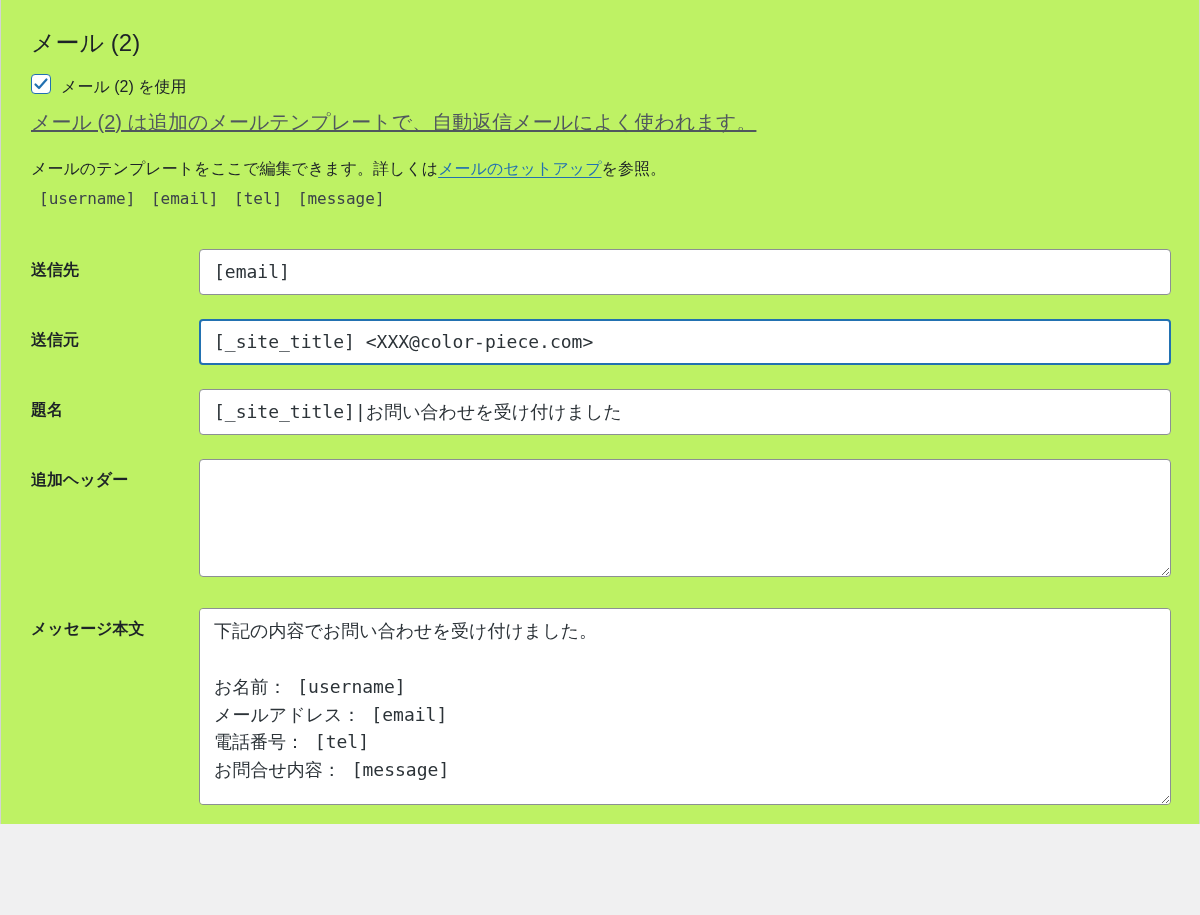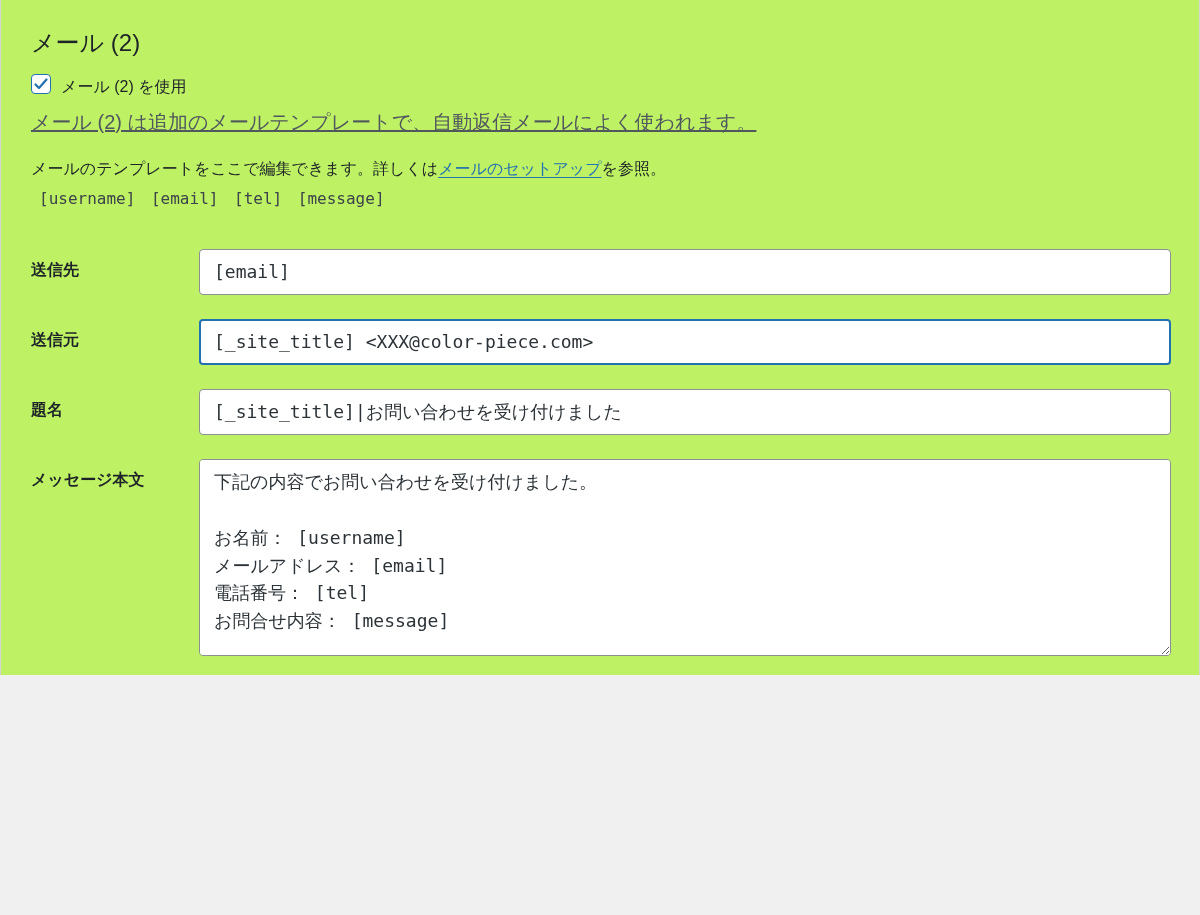--- a/index.html
+++ b/index.html
@@ -146,20 +146,24 @@
     </tr>
     <tr>
       <th><label>送信元</label></th>
       <td><input type="text" class="focused" value="[_site_title] &lt;XXX@color-piece.com&gt;" style=""></td>
     </tr>
     <tr>
       <th><label>題名</label></th>
       <td><input type="text" value="[_site_title]|お問い合わせを受け付けました" style=""></td>
     </tr>
     <tr>
+      <th><label>追加ヘッダー</label></th>
+      <td><textarea class="ta-headers" style=""></textarea></td>
+    </tr>
+    <tr>
       <th><label>メッセージ本文</label></th>
       <td><textarea class="ta-body" style="">下記の内容でお問い合わせを受け付けました。
 
 お名前： [username]
 メールアドレス： [email]
 電話番号： [tel]
 お問合せ内容： [message]
 
 [_site_title]</textarea></td>
     </tr>

